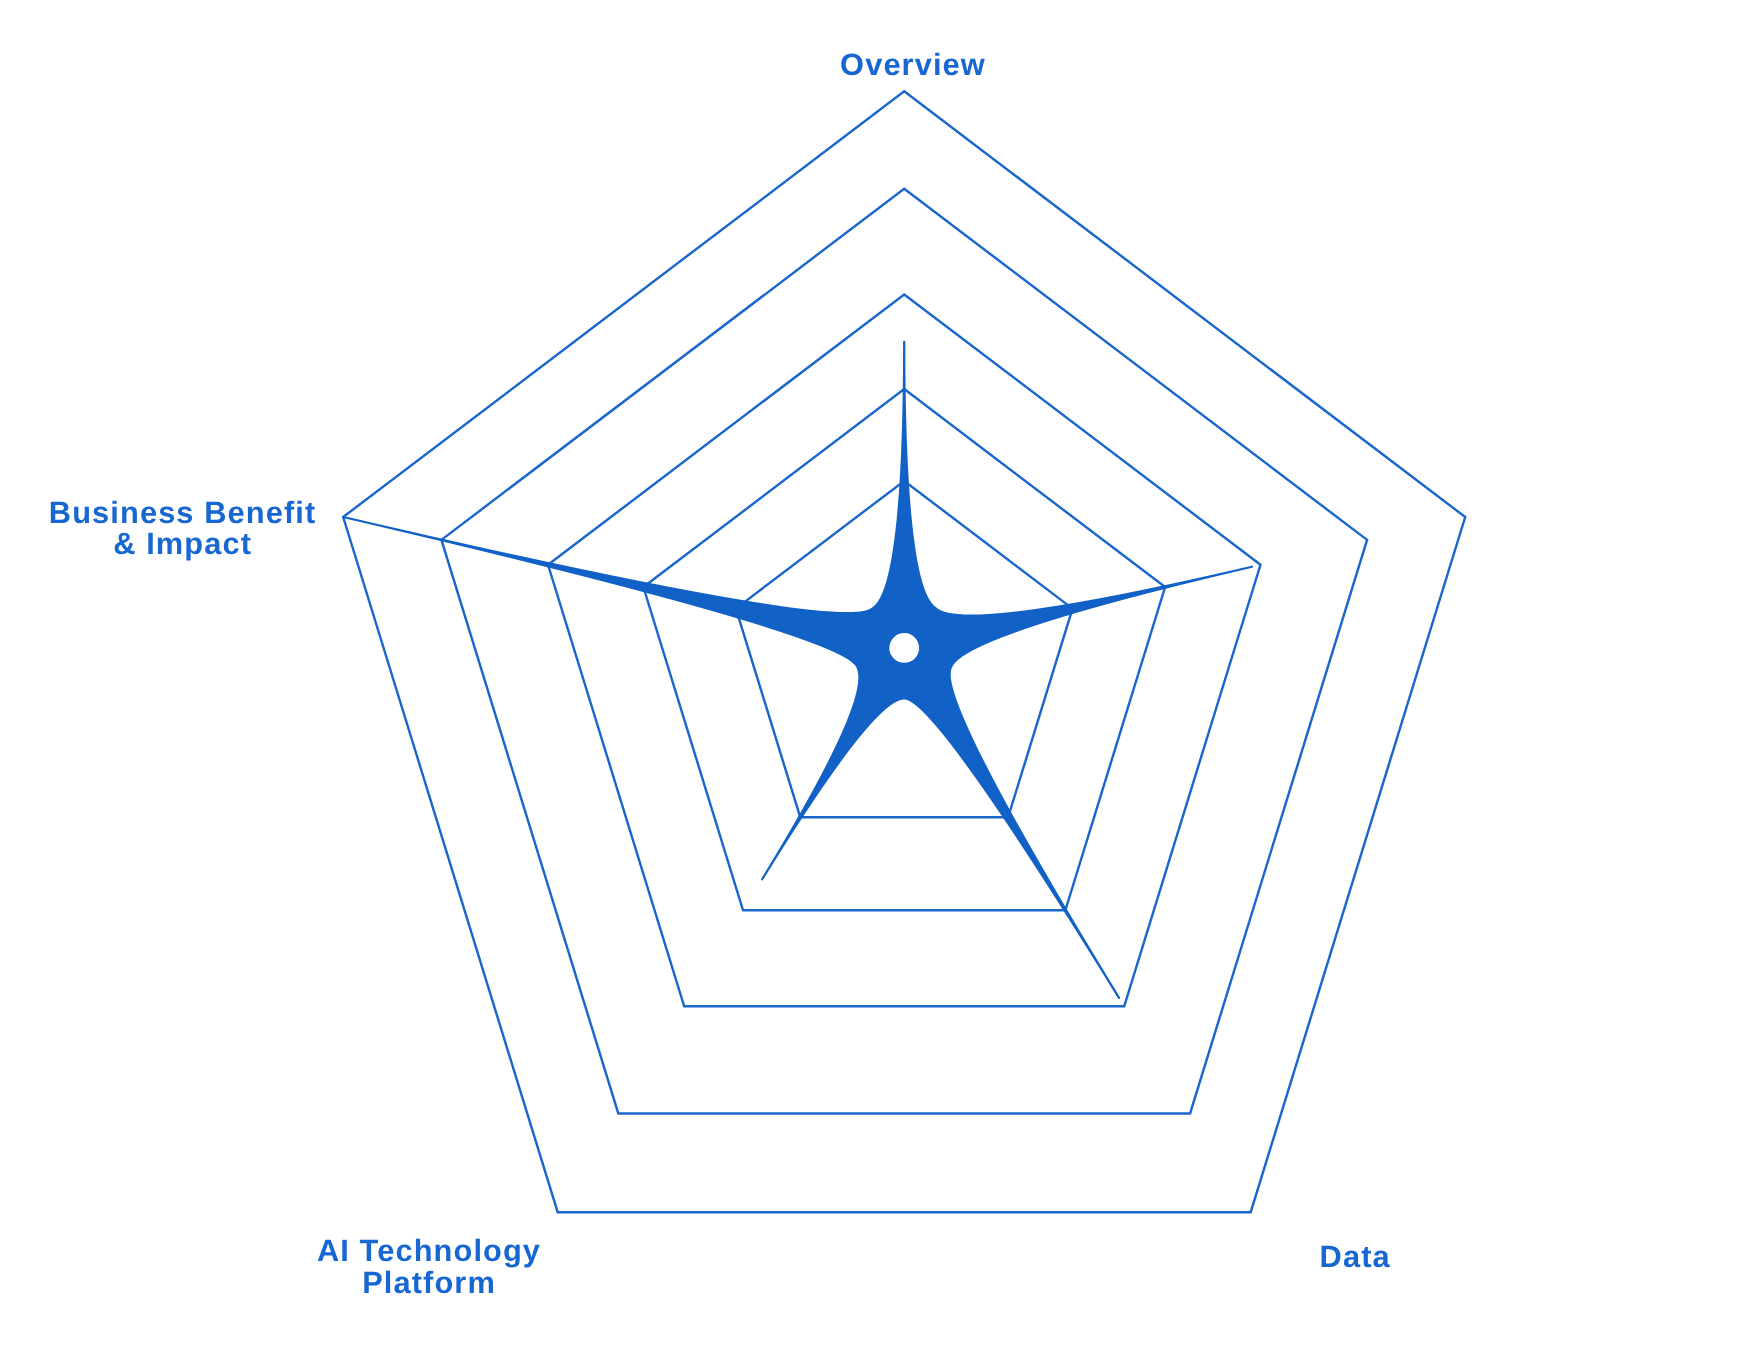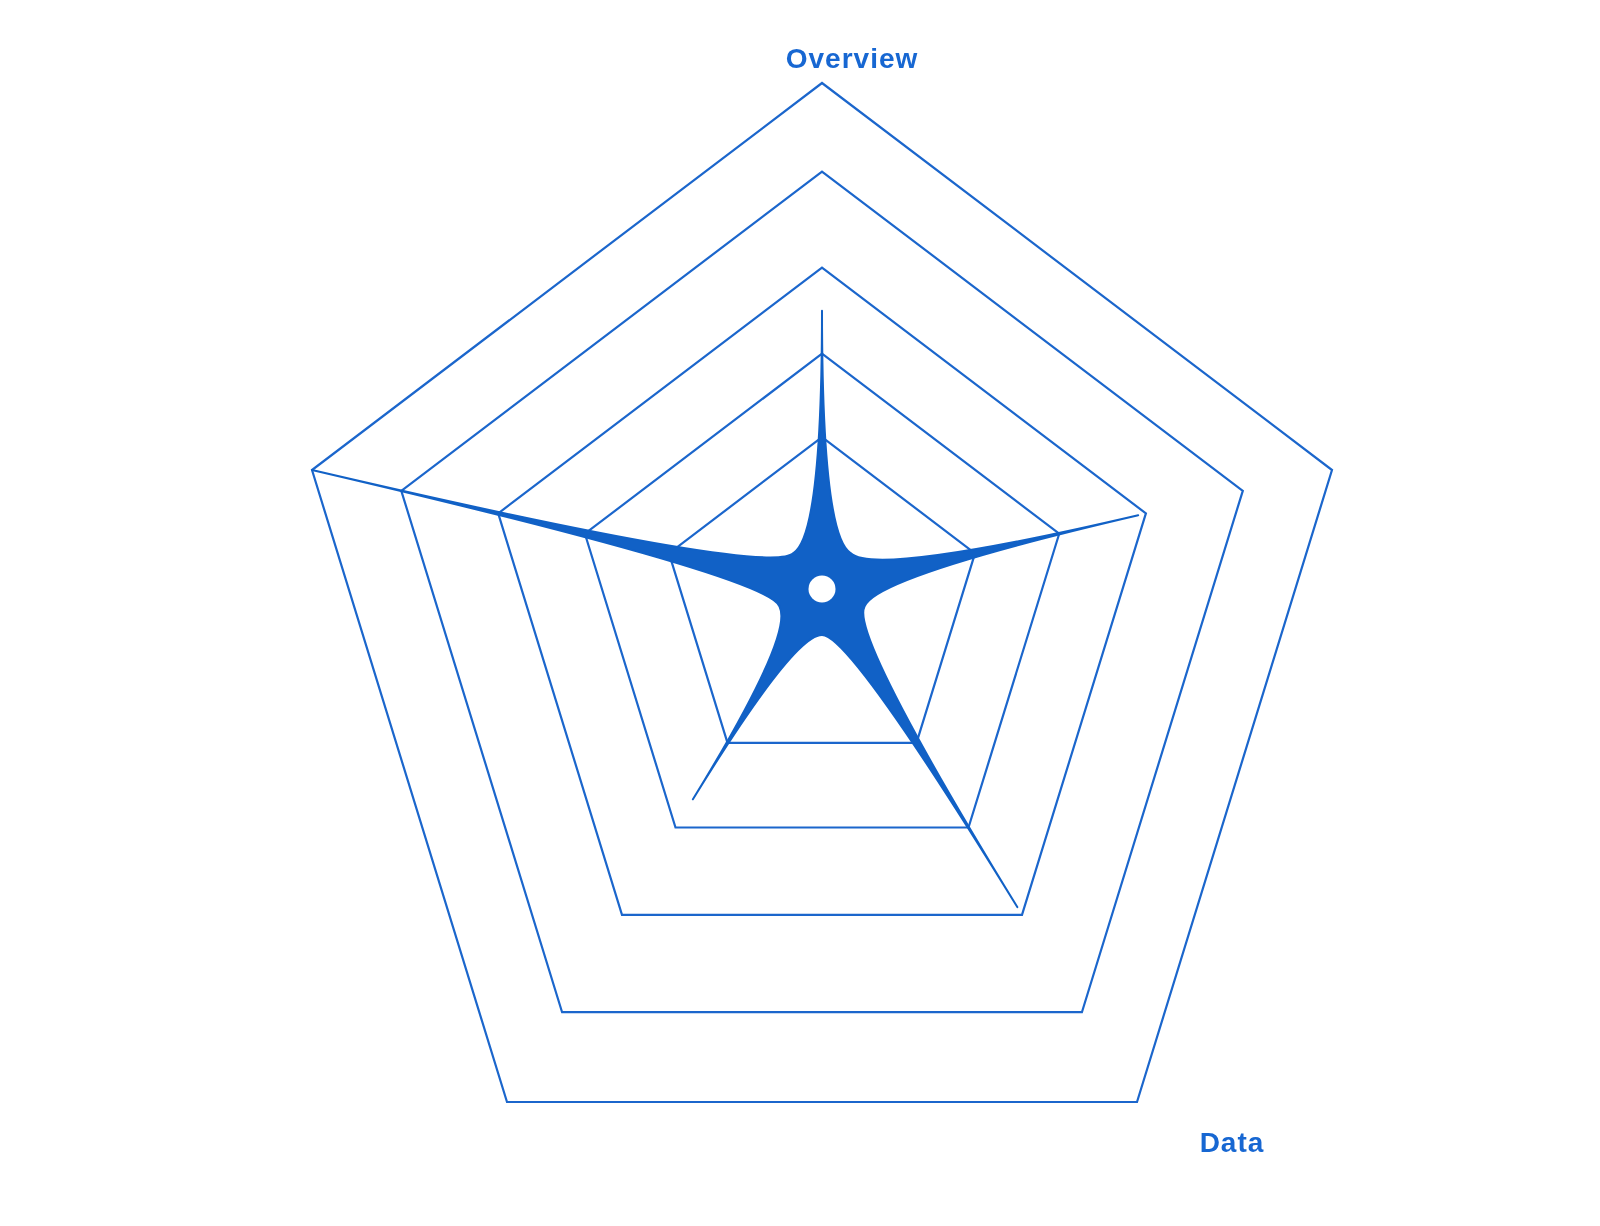--- a/index.html
+++ b/index.html
@@ -27,21 +27,21 @@
     position: absolute;
     transform: translateX(-50%);
     text-align: center;
     font-weight: bold;
     font-size: 28px;
     line-height: 29px;
     letter-spacing: 1px;
     white-space: nowrap;
     user-select: none;
   }
-  .axis-label.pos-overview { left: 852px;  top: 44px;  }
+  .axis-label.pos-overview { left: 830px;  top: 44px;  }
   .axis-label.pos-people   { left: 1443px; top: 451px; }
   .axis-label.pos-business { left: 166px;  top: 451px; }
   .axis-label.pos-ai       { left: 390px;  top: 1122px;}
   .axis-label.pos-data     { left: 1232px; top: 1128px;}
 </style>
 </head>
 <body style="background: rgb(255, 255, 255);">
 
 <div id="chart-stage">
 
@@ -57,15 +57,23 @@
 
   <div class="axis-label pos-overview" style="color: rgb(23, 103, 210);">
     <div>Overview</div>
   </div>
 
 
   <div class="axis-label pos-data" style="color: rgb(23, 103, 210);">
     <div>Data</div>
   </div>
 
+  <div class="axis-label pos-ai" style="color: rgb(23, 103, 210);">
+    <div>AI Technology</div>
+    <div>Platform</div>
+  </div>
 
+  <div class="axis-label pos-business" style="color: rgb(23, 103, 210);">
+    <div>Business Benefit</div>
+    <div>&amp; Impact</div>
+  </div>
 
 </div>
 
 </body></html>

